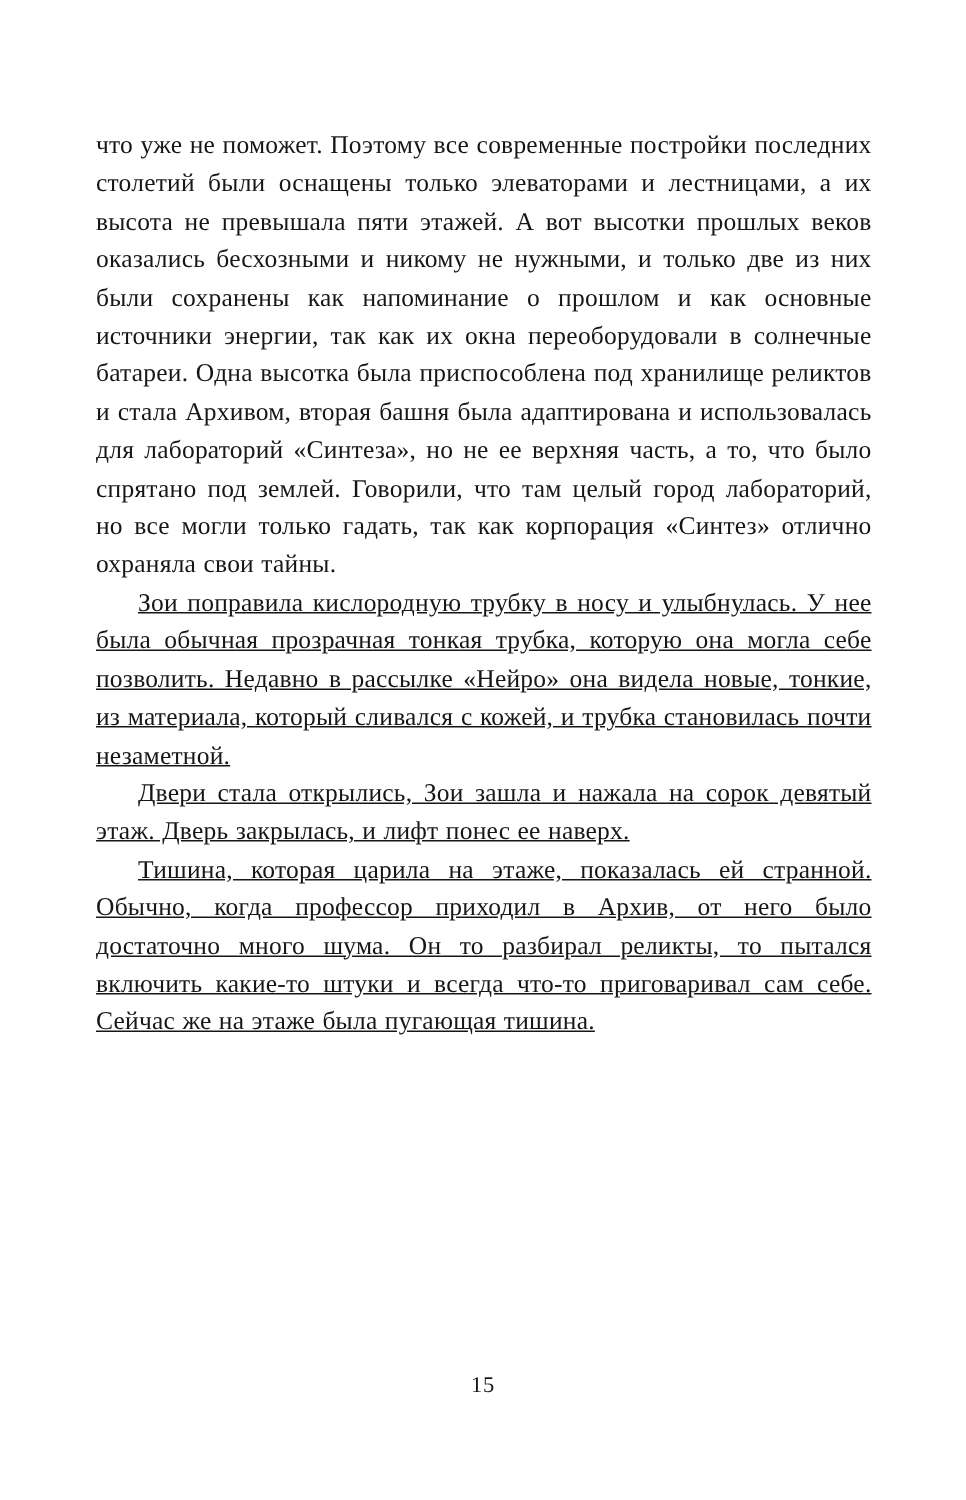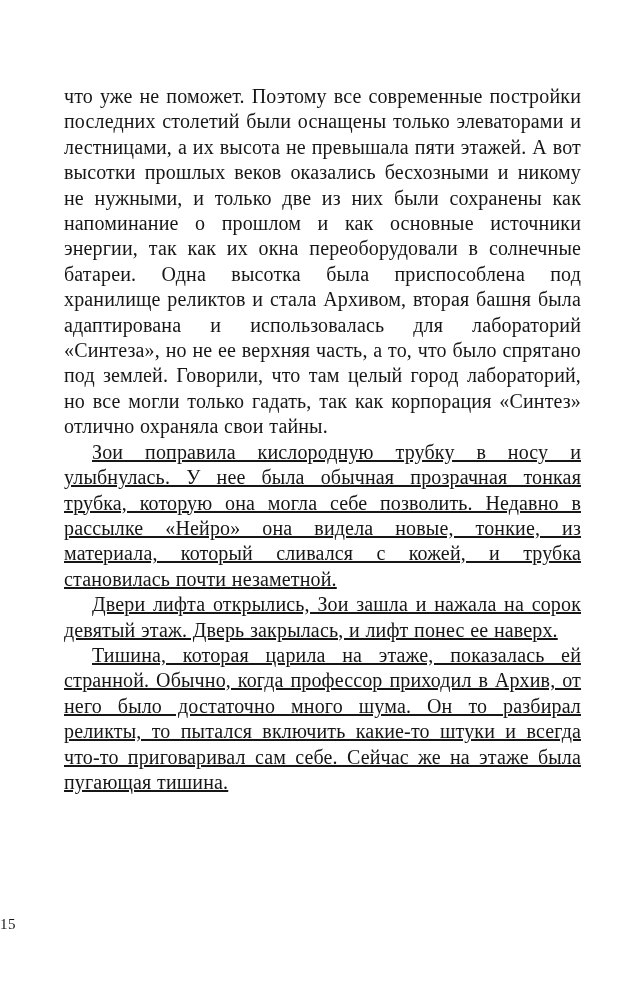--- a/index.html
+++ b/index.html
@@ -16,44 +16,45 @@
     overflow: hidden;
   }
   .text-block {
     position: absolute;
     top: 84px;
     left: 64px;
     width: 517px;
   }
   .text-block p {
     margin: 0;
-    font-size: 20px;
+    font-size: 17px;
     line-height: 25.4px;
     text-align: justify;
     letter-spacing: 0.15px;
     word-spacing: 0.5px;
     hyphens: auto;
   }
   .text-block p.indent {
     text-indent: 28px;
     text-decoration: underline;
   }
   .page-number {
     position: absolute;
     top: 916px;
     left: 0;
     width: 644px;
+    text-align: center;
     font-size: 15px;
     letter-spacing: 0.5px;
     color: #161616;
   }
 </style>
 </head>
 <body>
 
 <div class="text-block">
   <p>что уже не поможет. Поэтому все современные постройки последних столетий были оснащены только элеваторами и лестницами, а их высота не превышала пяти этажей. А вот высотки прошлых веков оказались бесхозными и никому не нужными, и только две из них были сохранены как напоминание о прошлом и как основные источники энергии, так как их окна переоборудовали в солнечные батареи. Одна высотка была приспособлена под хранилище реликтов и стала Архивом, вторая башня была адаптирована и использовалась для лабораторий «Синтеза», но не ее верхняя часть, а то, что было спрятано под землей. Говорили, что там целый город лабораторий, но все могли только гадать, так как корпорация «Синтез» отлично охраняла свои тайны.</p>
   <p class="indent">Зои поправила кислородную трубку в носу и улыбнулась. У нее была обычная прозрачная тонкая трубка, которую она могла себе позволить. Недавно в рассылке «Нейро» она видела новые, тонкие, из материала, который сливался с кожей, и трубка становилась почти незаметной.</p>
-  <p class="indent">Двери лифта открылись, Зои зашла и нажала на сорок девятый этаж. Дверь закрылась, и лифт понес ее наверх.</p>
+  <p class="indent">Двери стала открылись, Зои зашла и нажала на сорок девятый этаж. Дверь закрылась, и лифт понес ее наверх.</p>
   <p class="indent">Тишина, которая царила на этаже, показалась ей странной. Обычно, когда профессор приходил в Архив, от него было достаточно много шума. Он то разбирал реликты, то пытался включить какие-то штуки и всегда что-то приговаривал сам себе. Сейчас же на этаже была пугающая тишина.</p>
 </div>
 
 <div class="page-number">15</div>
 
 </body></html>

